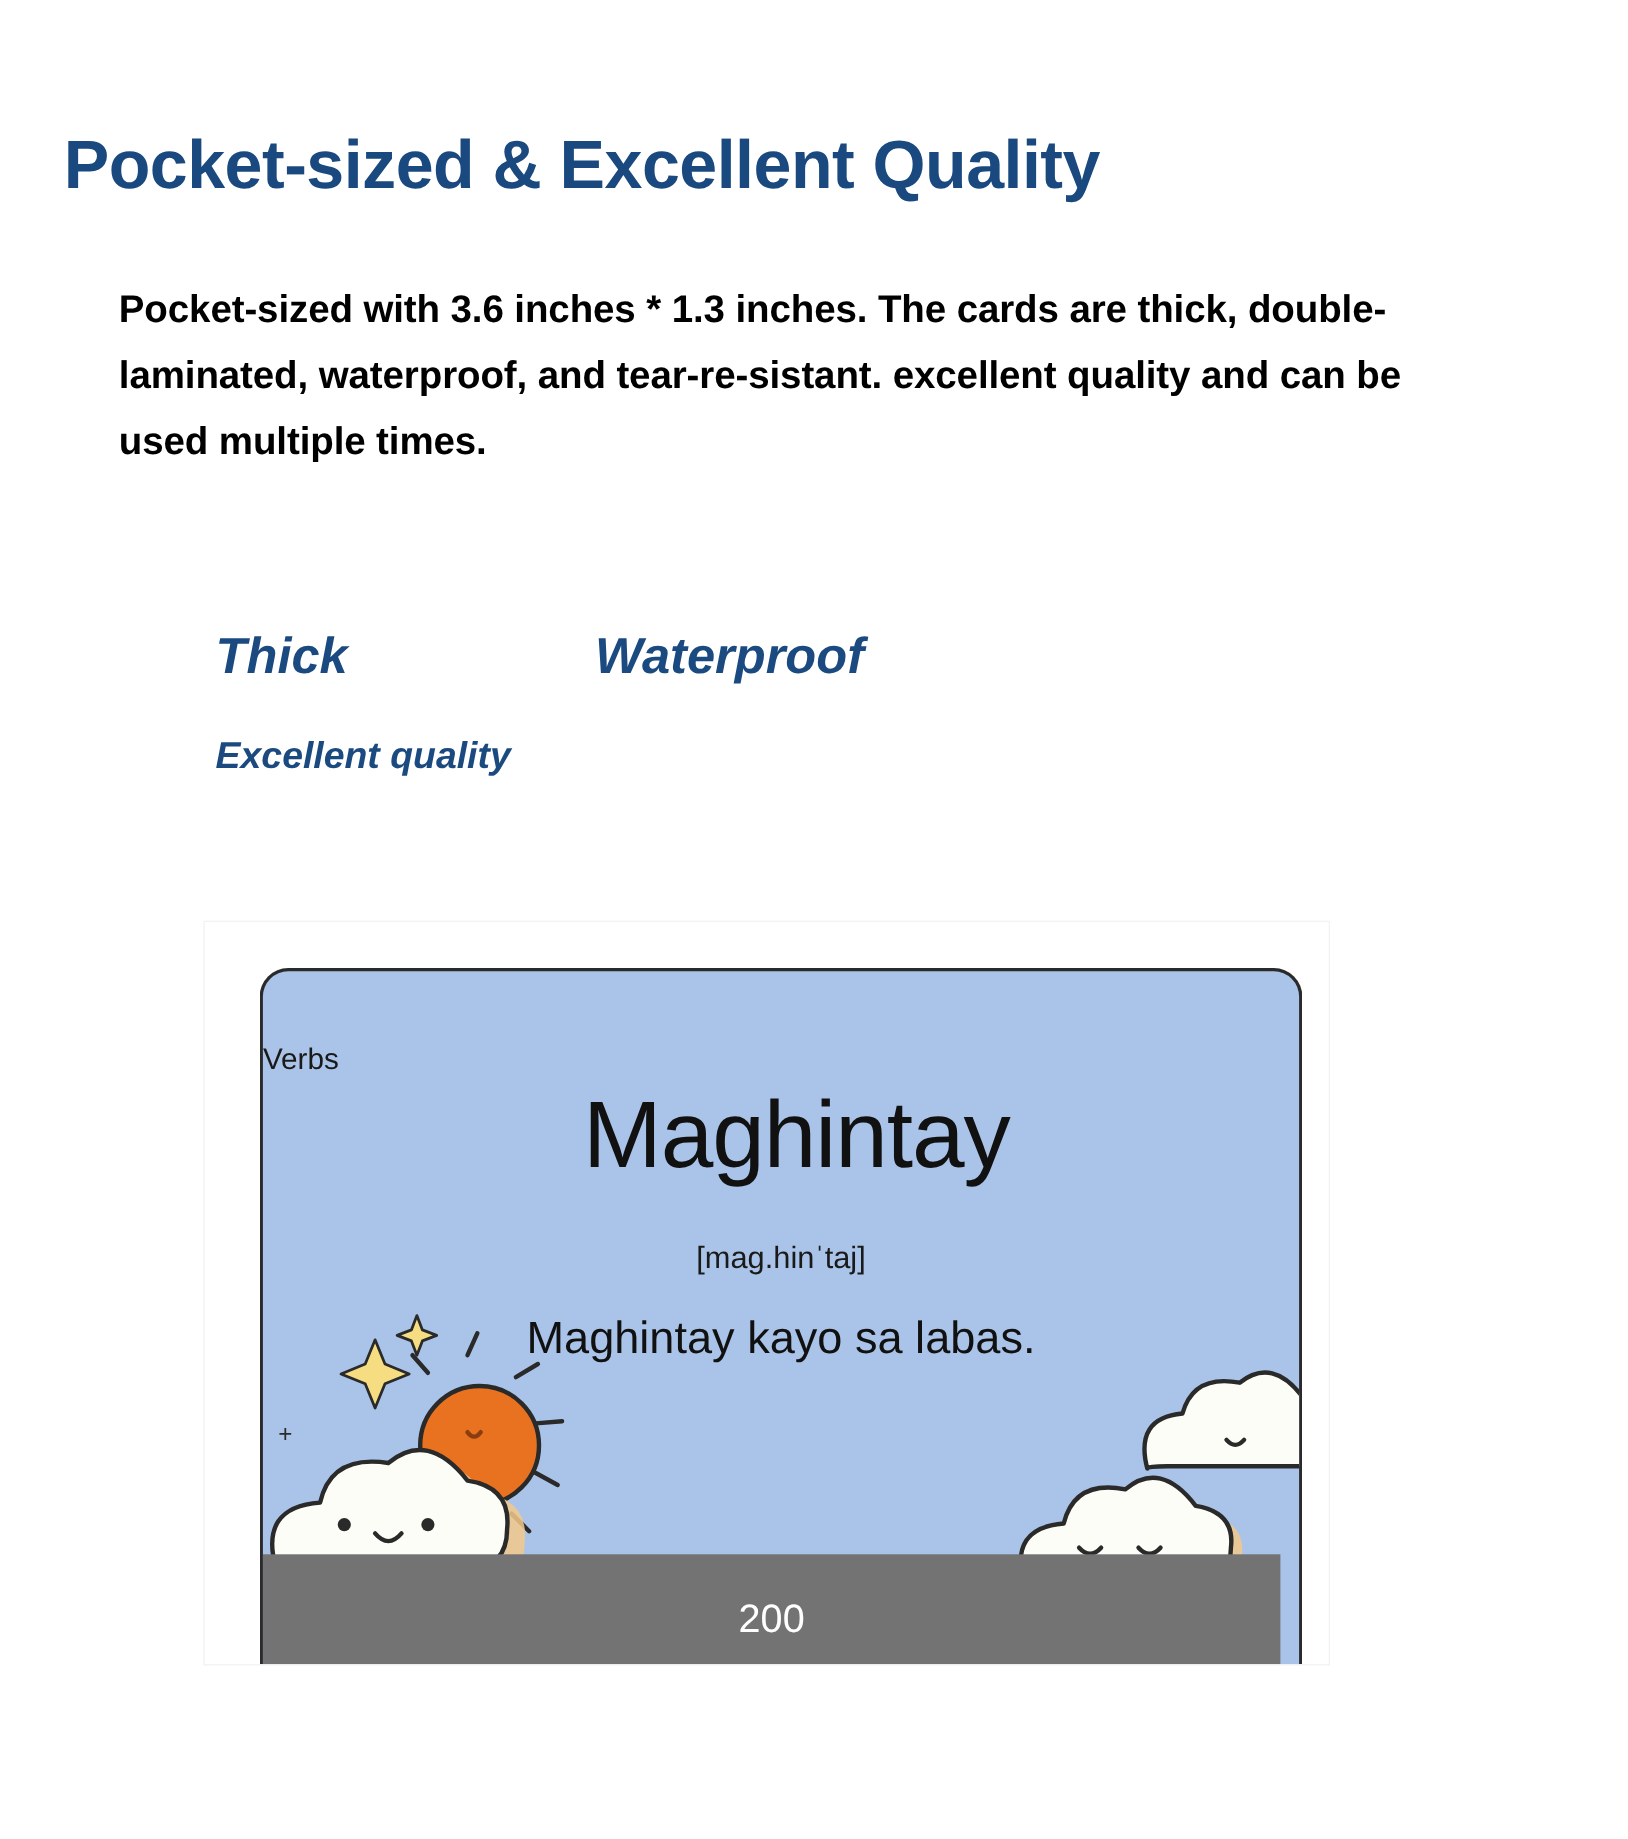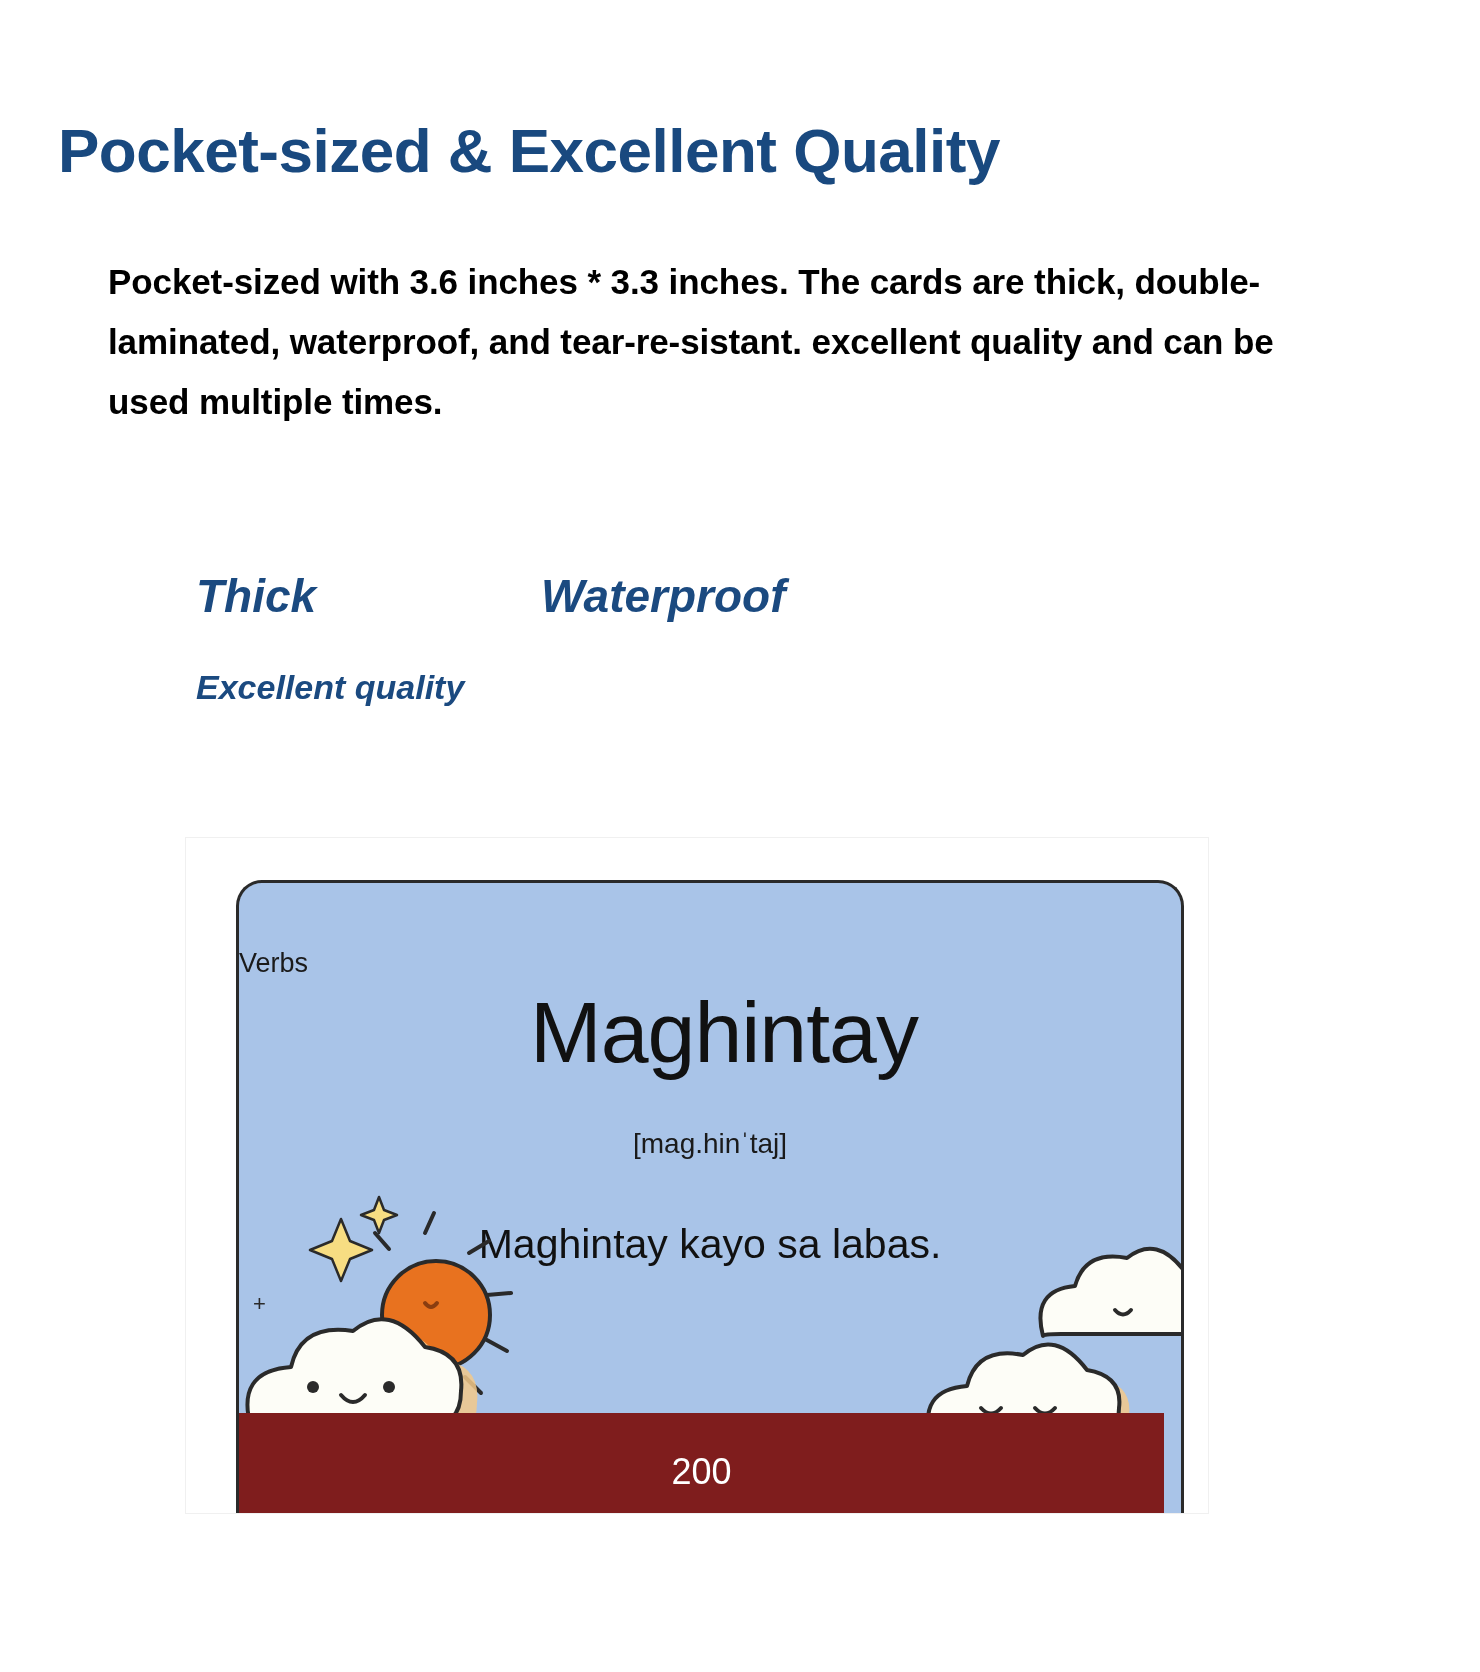--- a/index.html
+++ b/index.html
@@ -93,21 +93,21 @@
     background: #a9c4e8;
     overflow: hidden;
   }
 
   .card-strip {
     position: absolute;
     left: 0;
     right: 17px;
     bottom: 0;
     height: 100px;
-    background: #7f1d1d;
+    background: #737373;
   }
 
   .card-category {
     position: absolute;
     top: 28px;
     left: 0;
     right: 0;
     font-size: 27px;
     color: #1a1a1a;
     margin-top: 37px;
@@ -136,21 +136,20 @@
   }
 
   .card-sentence {
     position: absolute;
     top: 310px;
     left: 0;
     right: 0;
     text-align: center;
     font-size: 41px;
     color: #111111;
-    margin-top: 28px;
   }
 
   .card-number {
     position: absolute;
     bottom: 20px;
     left: 0;
     right: 0;
     text-align: center;
     font-size: 36px;
     color: #ffffff;
@@ -180,21 +179,21 @@
     background: #5a6fa8;
   }
 </style>
 </head>
 <body>
 
 <div class="page">
 
   <div class="headline">Pocket-sized &amp; Excellent Quality</div>
 
-  <div class="body-copy">Pocket-sized with 3.6 inches * 3.3 inches. The cards are thick, double-laminated, waterproof, and tear-re-sistant. excellent quality and can be used multiple times.</div>
+  <div class="body-copy">Pocket-sized with 3.6 inches * 1.3 inches. The cards are thick, double-laminated, waterproof, and tear-re-sistant. excellent quality and can be used multiple times.</div>
 
   <div class="feature-row">
     <span class="f1">Thick</span><span class="f2">Waterproof</span>
   </div>
 
   <div class="feature-row2">Excellent quality</div>
 
   <div class="card-photo">
 
     <div class="card-inner">

